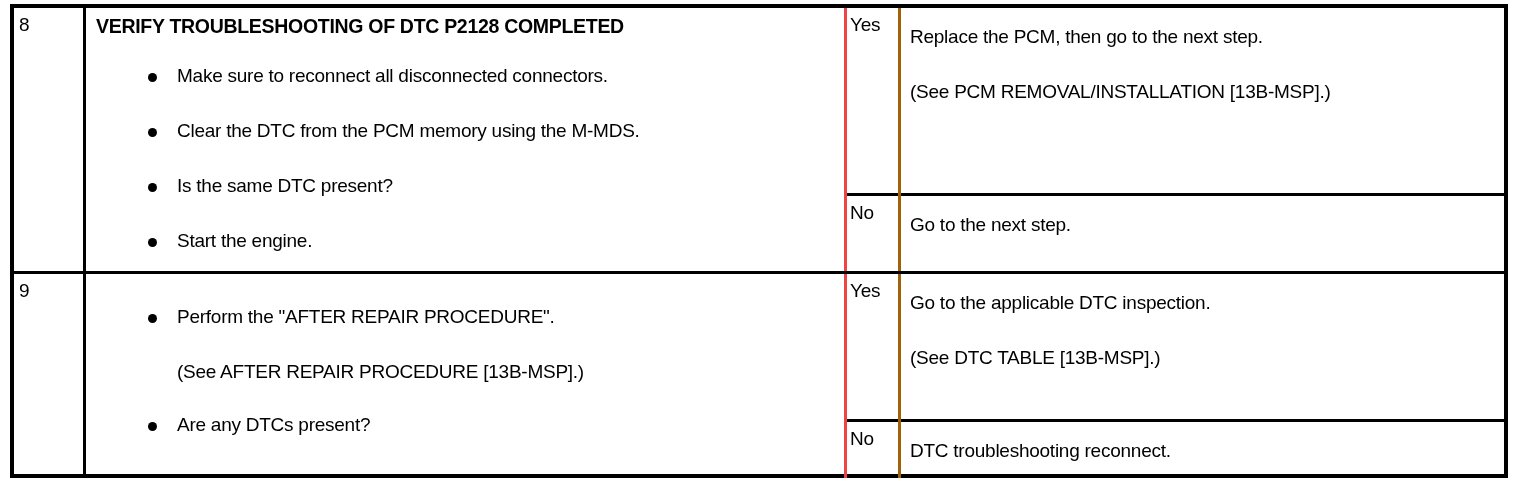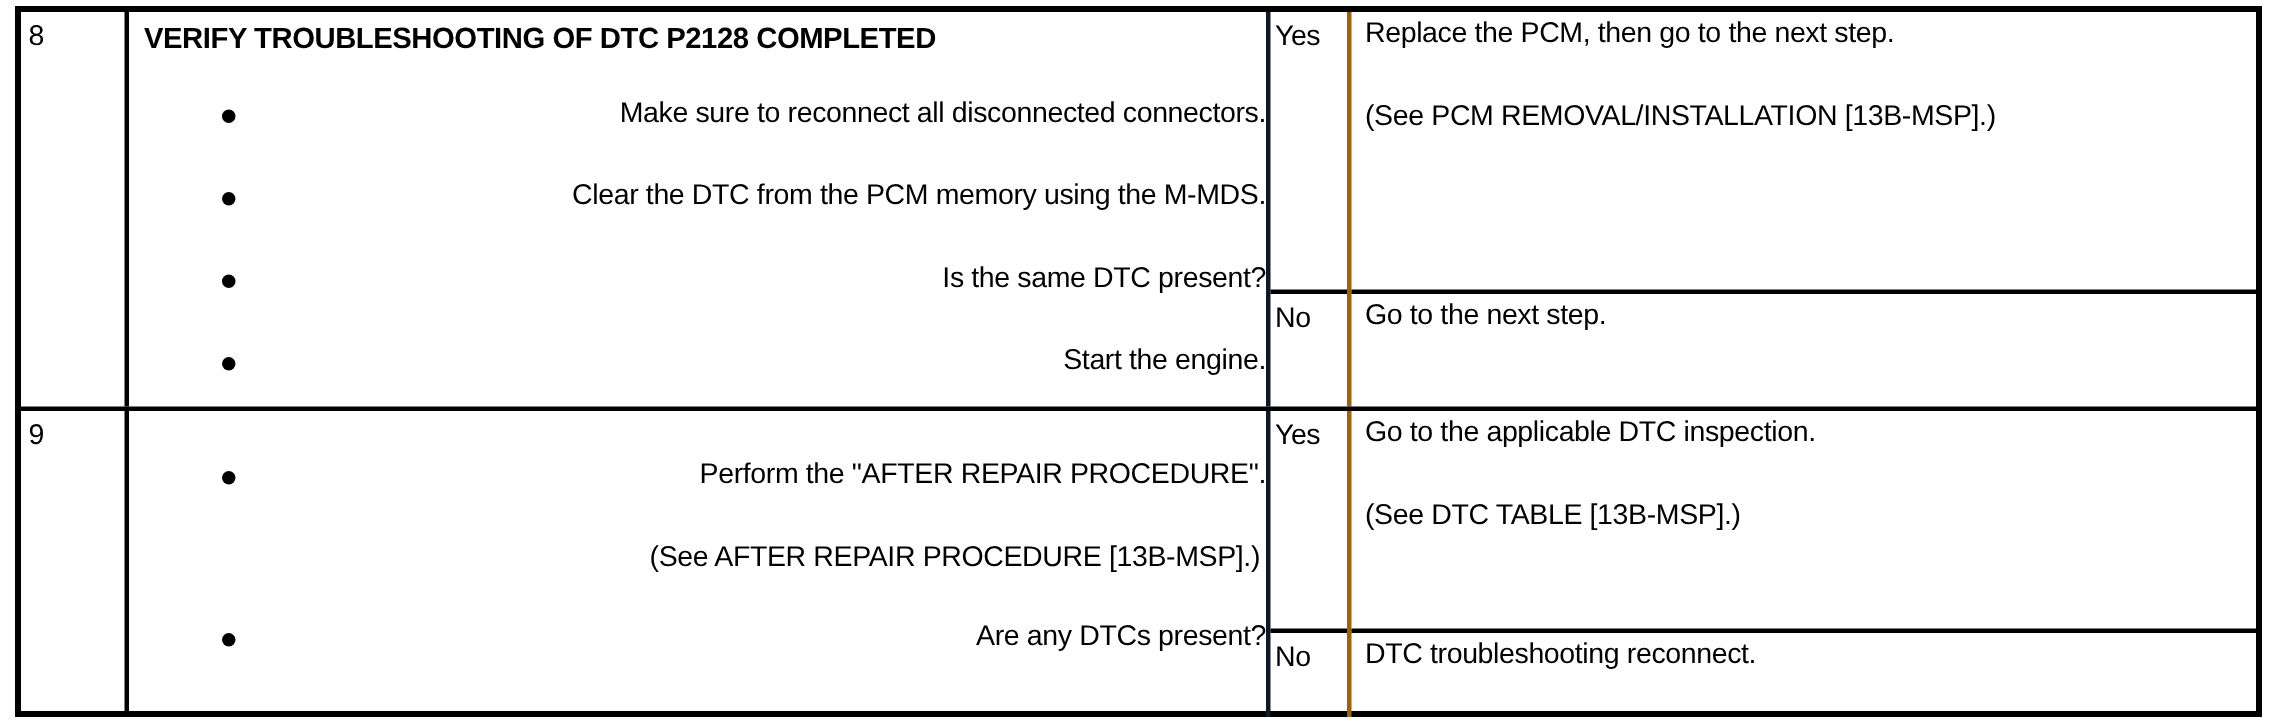--- a/index.html
+++ b/index.html
@@ -64,36 +64,35 @@
     letter-spacing: -0.2px;
   }
 
   
   .col-action {
     position: absolute;
     left: 72px;
     top: 0;
     width: 761px;
     height: 100%;
-    border-right: 3px solid #0f172a;
+    border-right: 3px solid #ef4444;
     padding: 6px 0 0 0;
   }
   .action-title {
     font-weight: bold;
     font-size: 19.5px;
     line-height: 24px;
     letter-spacing: -0.3px;
     margin: 0 0 0 10px;
     white-space: nowrap;
   }
   .bullet-list {
     list-style: none;
     margin: 0;
     padding: 0;
-    text-align: right;
   }
   .bullet-item {
     position: relative;
     margin: 0;
     padding: 0 0 0 91px;
     font-size: 19px;
     line-height: 22px;
     letter-spacing: -0.25px;
     white-space: nowrap;
   }
@@ -163,21 +162,21 @@
     letter-spacing: -0.3px;
     padding: 6px 0 0 3px;
   }
   .result-line {
     font-size: 19px;
     line-height: 22px;
     letter-spacing: -0.25px;
     padding: 0 0 0 9px;
     white-space: nowrap;
   }
-  .result-line.first { padding-top: 4px; }
+  .result-line.first { padding-top: 18px; }
   .result-line.second { padding-top: 33px; }
 </style>
 </head>
 <body>
 
 <div class="sheet">
   <div class="dtc-table">
 
     <div class="step-row row-8">
 

